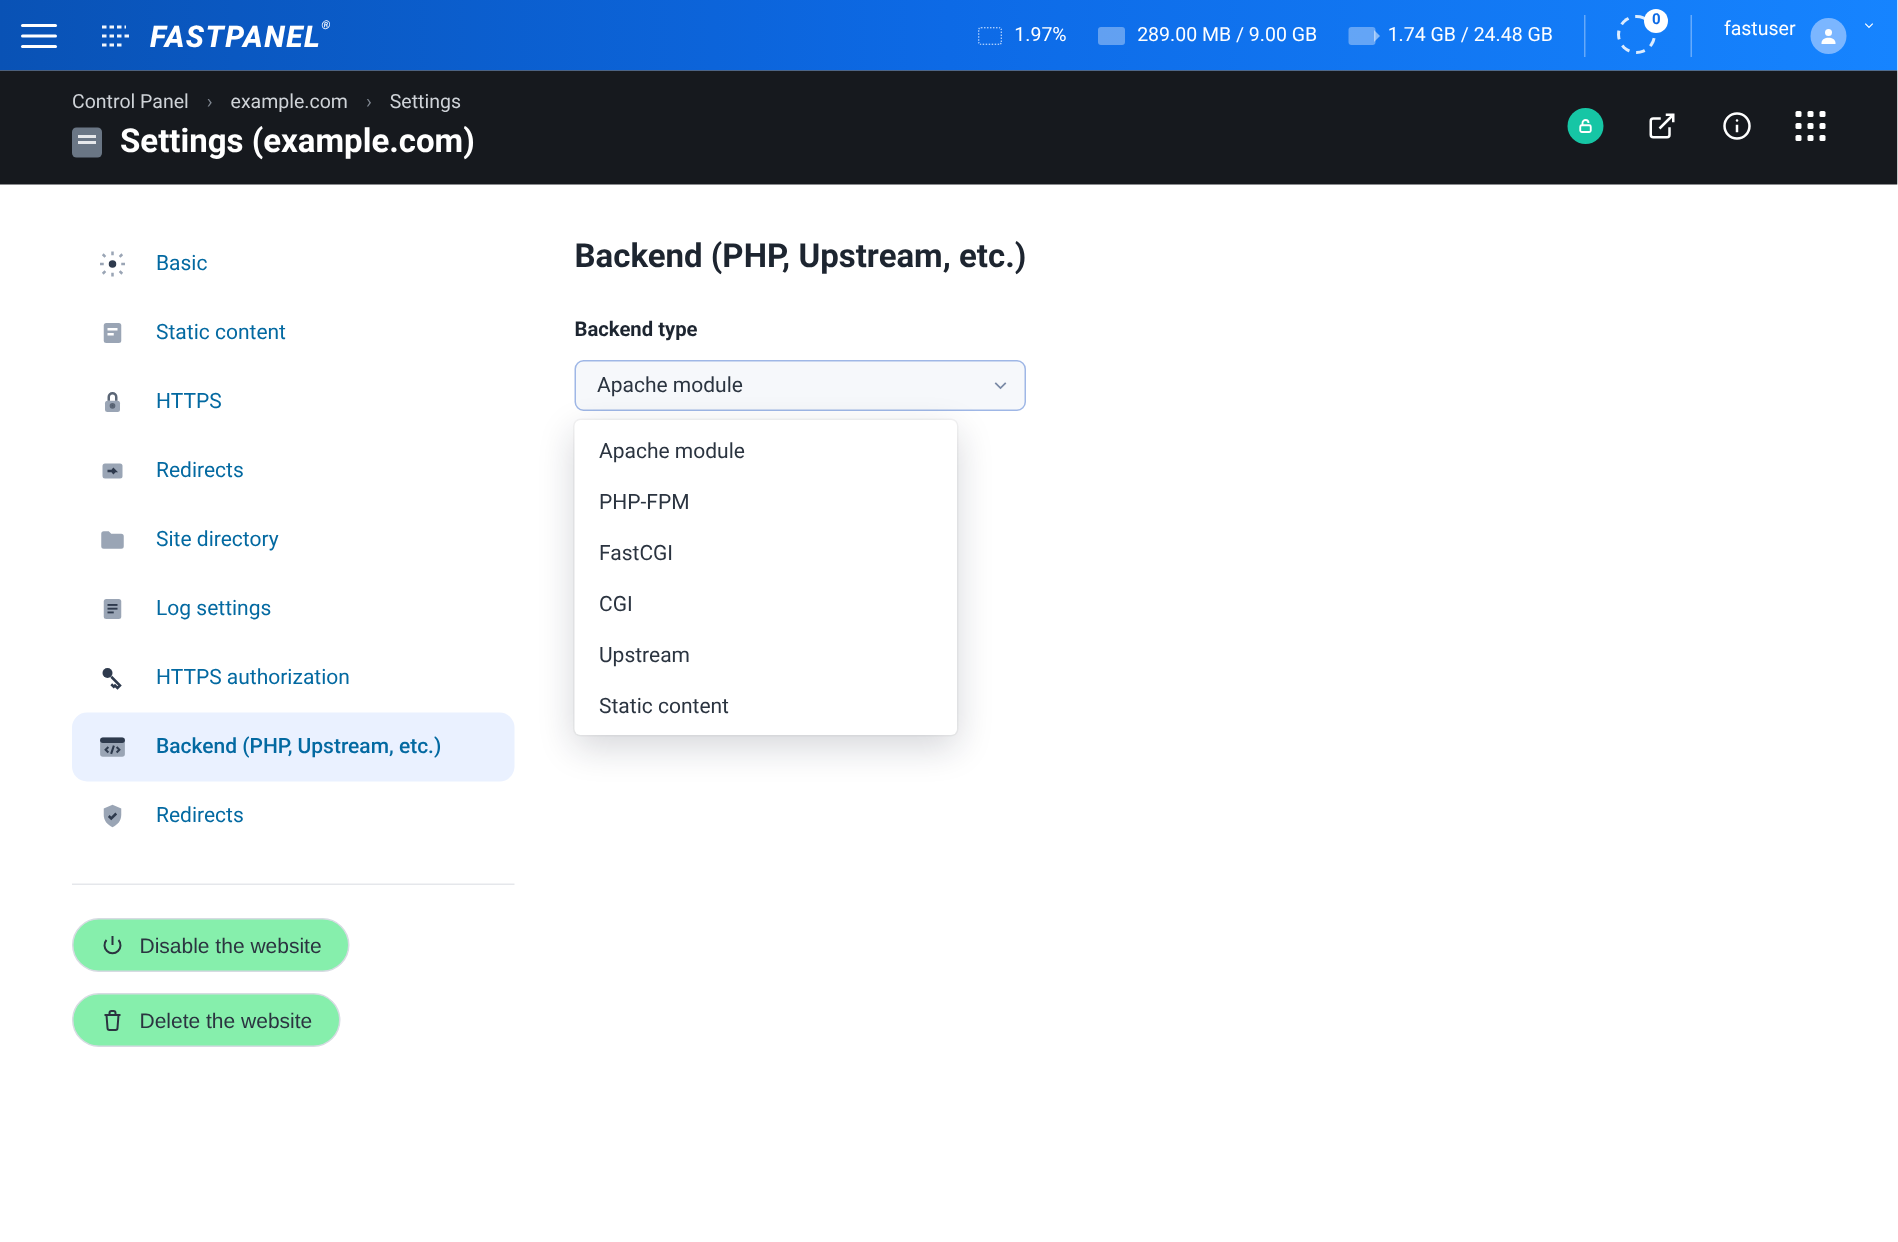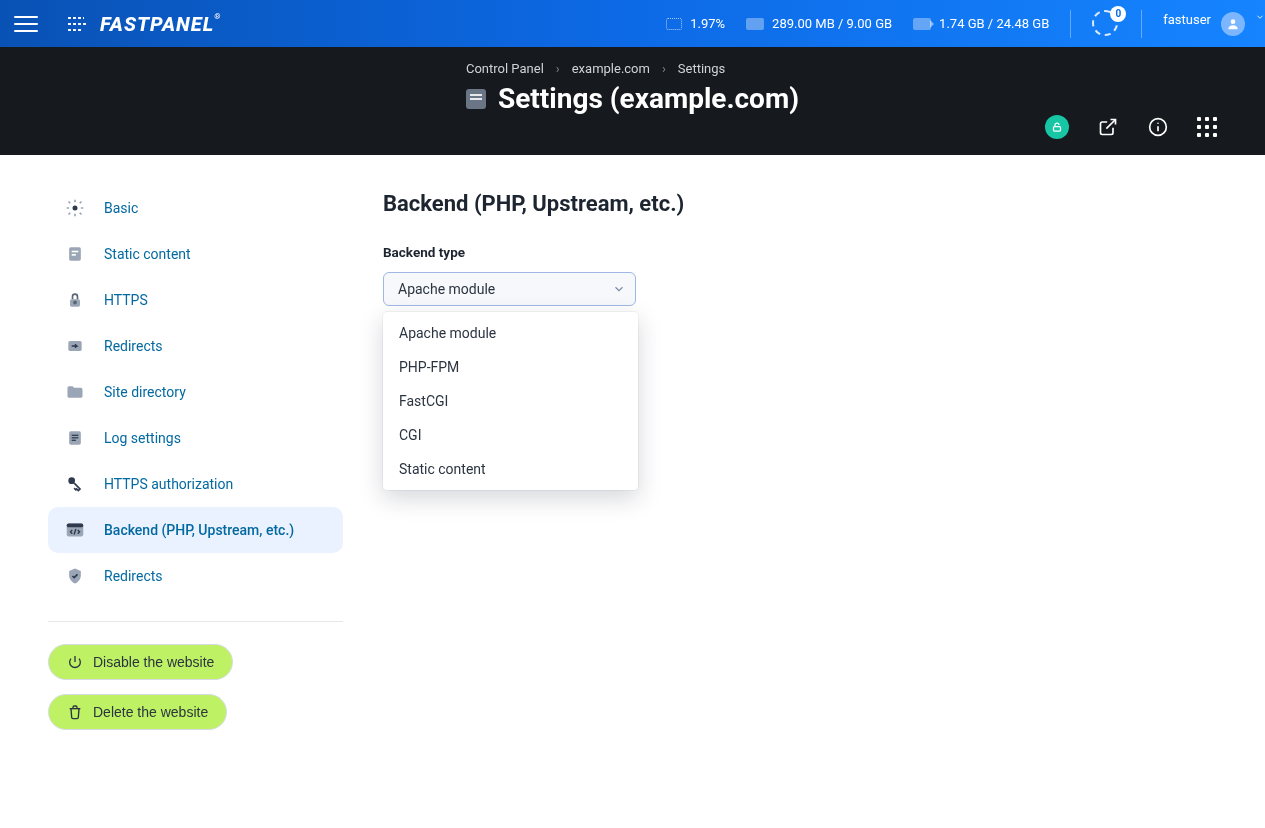--- a/index.html
+++ b/index.html
@@ -13,21 +13,21 @@
     overflow: hidden;
   }
 
   
   .topbar {
     height: 47px;
     background: linear-gradient(90deg, #0952b5 0%, #0d6ae6 50%, #1684ff 100%);
     display: flex;
     align-items: center;
     color: #fff;
-    padding: 0 0 0 14px;
+    padding: 0 14px 0 14px;
   }
   .hamburger {
     width: 24px; height: 24px;
     display: flex; flex-direction: column; justify-content: center; gap: 5px;
     cursor: pointer;
     margin-right: 28px;
   }
   .hamburger span { display: block; height: 2px; background: #fff; border-radius: 2px; }
   .logo { display: flex; align-items: center; gap: 6px; font-weight: 700; letter-spacing: 1px; }
   .logo-glyph { font-size: 20px; opacity: .95; }
@@ -60,35 +60,34 @@
   .chev { width: 10px; height: 10px; }
   .chev svg { width: 100%; height: 100%; }
 
   
   .subheader {
     background: #16191e;
     color: #fff;
     padding: 14px 48px 16px 48px;
     display: flex;
     align-items: center;
-    flex-direction: column;
   }
   .breadcrumbs { font-size: 13px; color: #cfd3d8; display: flex; align-items: center; gap: 12px; margin-bottom: 6px;}
   .crumb { cursor: pointer; }
   .crumb-sep { color: #7e858f; }
   .sub-left { display: flex; flex-direction: column; }
   .page-title-row { display: flex; align-items: center; gap: 12px; }
   .page-title-ico {
     width: 20px; height: 20px; background: #6a7685; border-radius: 3px; position: relative;
   }
   .page-title-ico::after {
     content: ""; position: absolute; left: 4px; right: 4px; top: 5px; height: 2px; background: #e6e8eb;
     box-shadow: 0 4px 0 #e6e8eb;
   }
-  .page-title { font-size: 28px; font-weight: 700; }
+  .page-title { font-size: 22px; font-weight: 700; }
 
   .sub-right { margin-left: auto; display: flex; align-items: center; gap: 28px; }
   .sr-icon { width: 22px; height: 22px; display: flex; align-items: center; justify-content: center; cursor: pointer; }
   .lock-badge {
     width: 24px; height: 24px; border-radius: 50%; background: #16c6a5;
     display: flex; align-items: center; justify-content: center; cursor: pointer;
   }
   .grid-dots { display: grid; grid-template-columns: repeat(3,4px); grid-auto-rows: 4px; gap: 4px; cursor: pointer; }
   .grid-dots span { width: 4px; height: 4px; background: #fff; border-radius: 1px; }
 
@@ -105,29 +104,29 @@
   .nav-item.active { background: #eaf1ff; font-weight: 500; }
   .nav-ico { width: 22px; height: 22px; display: flex; align-items: center; justify-content: center; color: #414b5a; }
   .nav-item.active .nav-ico { color: #1f2a3a; }
 
   .side-divider { height: 1px; background: #e5e7eb; margin: 22px 0; }
 
   .side-btn {
     display: inline-flex; align-items: center; gap: 10px;
     border: 1px solid #d6dbe2; border-radius: 999px;
     padding: 9px 18px; font-size: 14px; color: #2b3440;
-    background: #bef264; cursor: pointer; margin-bottom: 14px;
+    background: #86efac; cursor: pointer; margin-bottom: 14px;
   }
 
   
   .main { flex: 1; padding-top: 6px; }
   .main h2 { font-size: 22px; font-weight: 700; color: #1d2530; margin-bottom: 28px; }
   .field-label { font-size: 13.5px; font-weight: 700; color: #1d2530; margin-bottom: 12px; }
 
-  .select-wrap { position: relative; width: 253px; }
+  .select-wrap { position: relative; width: 301px; }
   .select {
     width: 100%; height: 34px;
     border: 1px solid #9fb7e6; border-radius: 6px;
     background: #f6f8fb;
     padding: 0 34px 0 14px;
     font-size: 14px; color: #2b3440;
     display: flex; align-items: center; cursor: pointer;
   }
   .select-chev { position: absolute; right: 10px; top: 50%; transform: translateY(-50%); color: #7a8aa6; }
 
@@ -391,19 +390,20 @@
             </svg>
         </span>
       </div>
 
       <div class="dropdown">
         <div class="dropdown-inner">
           <div class="dd-item">Apache module</div>
           <div class="dd-item">PHP-FPM</div>
           <div class="dd-item">FastCGI</div>
           <div class="dd-item">CGI</div>
+          <div class="dd-item">Upstream</div>
           <div class="dd-item">Static content</div>
         </div>
       </div>
     </div>
   </div>
 
 </div>
 
 </body></html>

